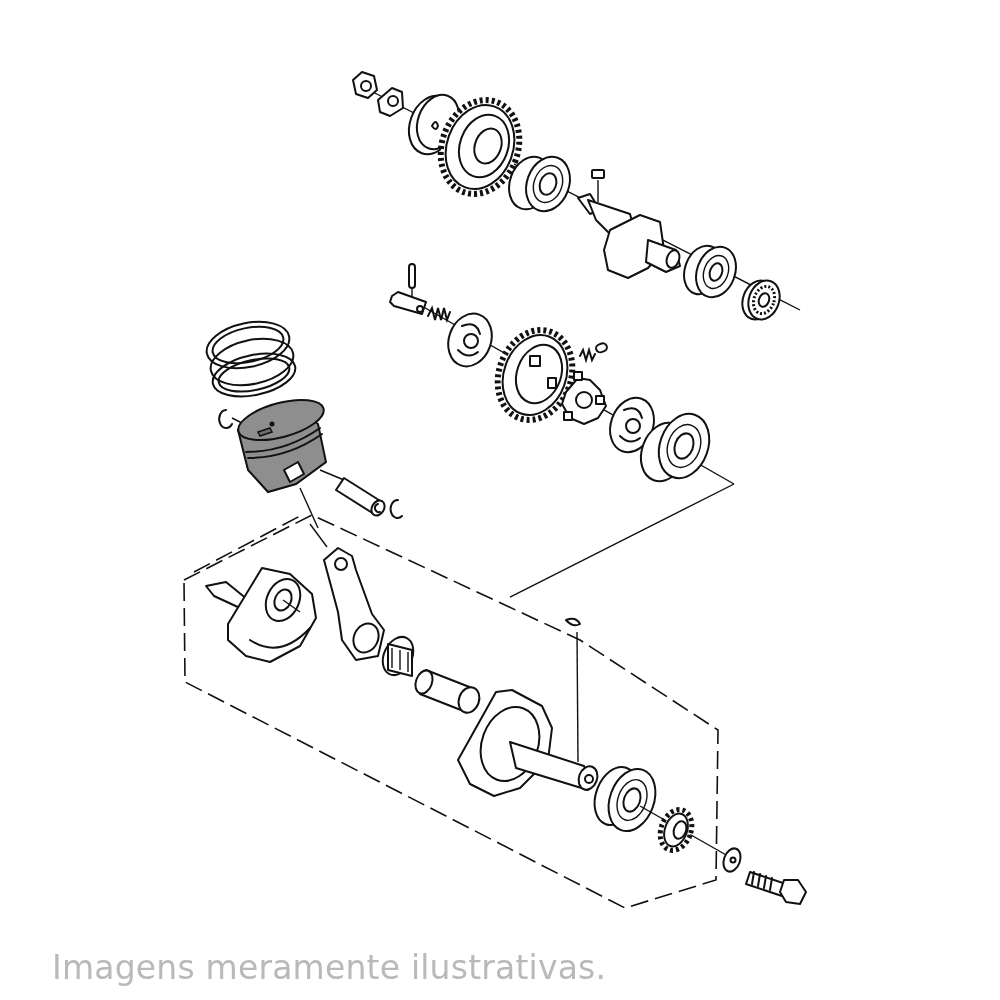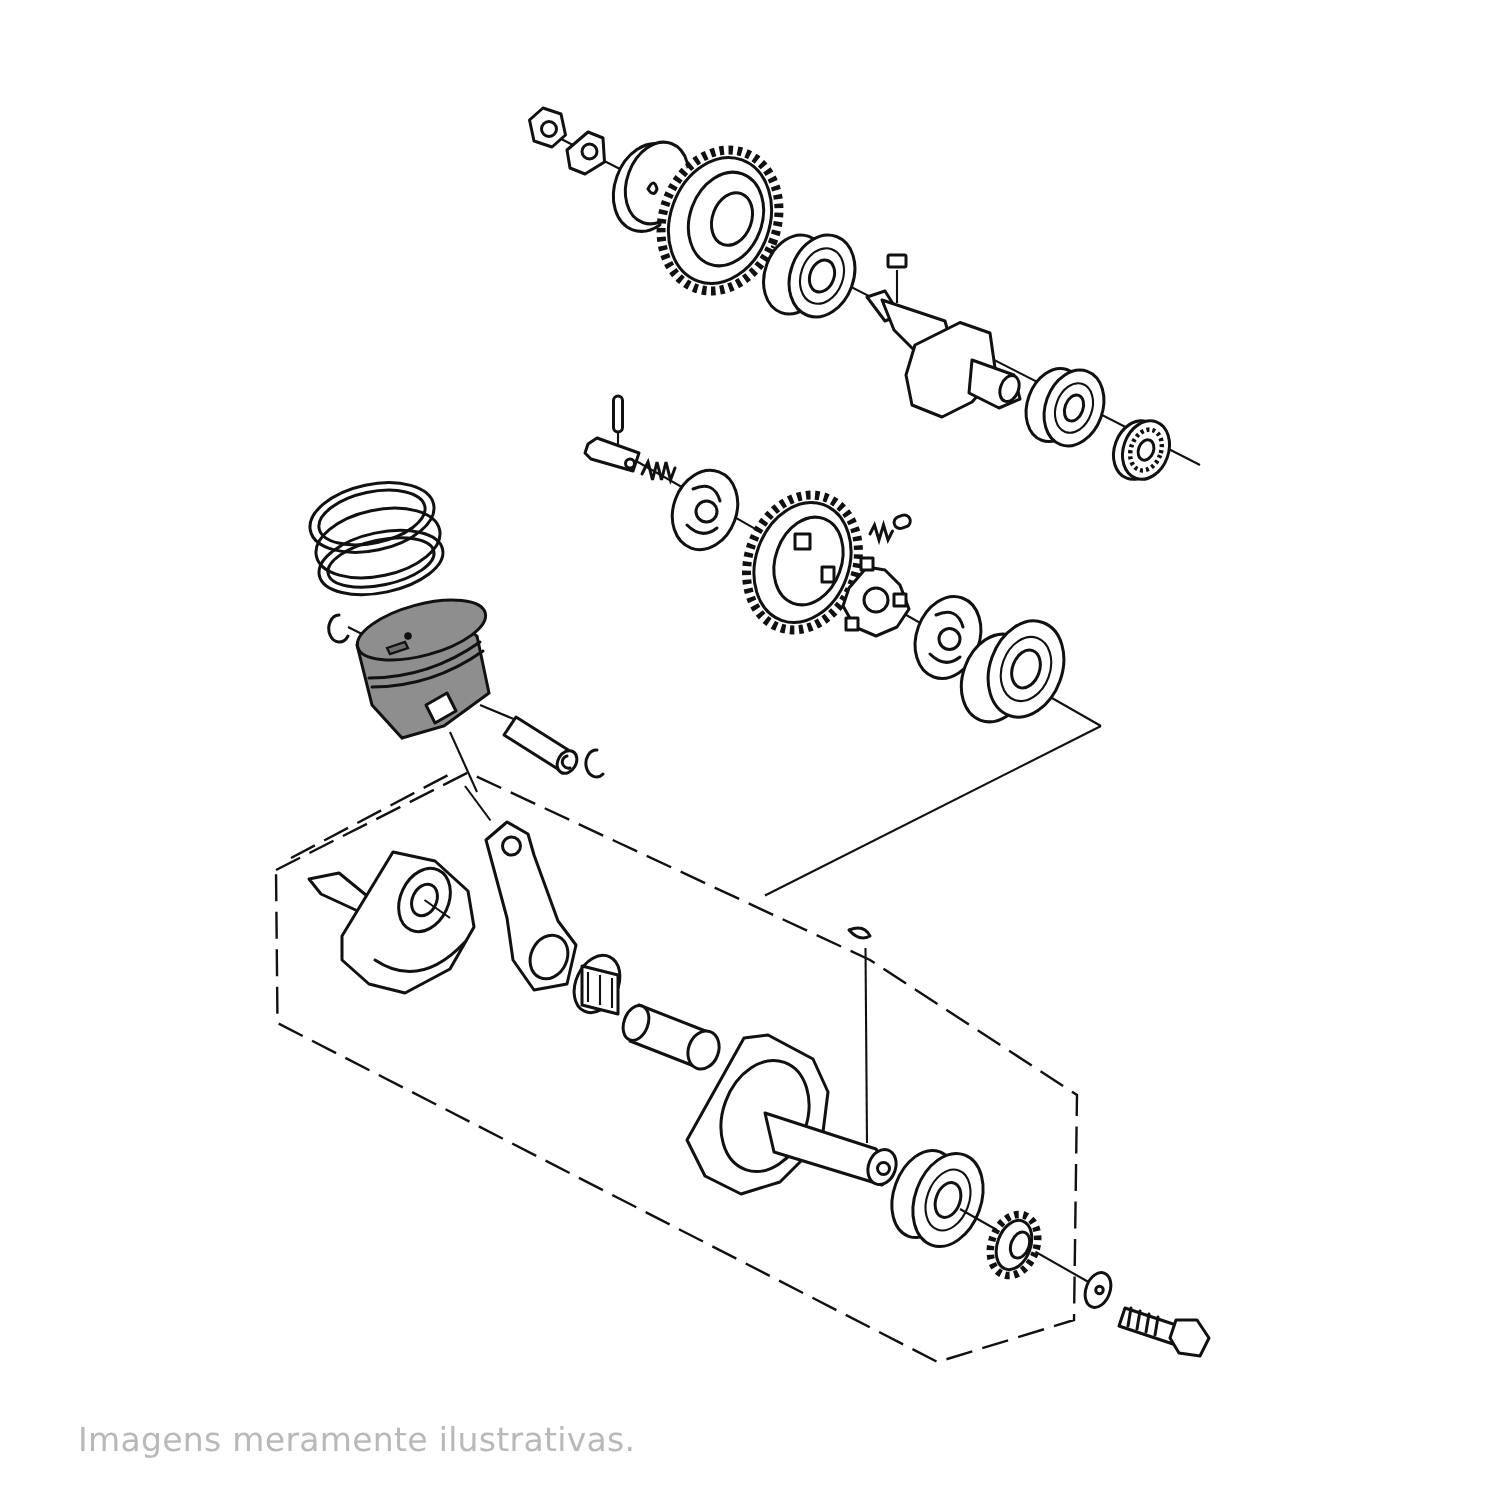--- a/index.html
+++ b/index.html
@@ -1,18 +1,18 @@
 <!DOCTYPE html>
 <html><head>
 <meta charset="utf-8">
 <style>
   html, body { margin: 0; padding: 0; background: #ffffff; }
   body { width: 1000px; height: 1000px; position: relative; overflow: hidden; font-family: "DejaVu Sans", sans-serif; }
   #diagram { position: absolute; left: 0; top: 0; width: 1000px; height: 1000px; }
-  .caption { position: absolute; left: 52px; top: 948px; font-size: 22px; color: #b9b9b9; letter-spacing: 0.2px; font-family: "DejaVu Sans", sans-serif; }
+  .caption { position: absolute; left: 52px; top: 948px; font-size: 33px; color: #b9b9b9; letter-spacing: 0.2px; font-family: "DejaVu Sans", sans-serif; }
   svg .ln { fill: #fff; stroke: #111; stroke-width: 2; stroke-linejoin: round; stroke-linecap: round; }
   svg .nf { fill: none; stroke: #111; stroke-width: 2; stroke-linecap: round; }
   svg .thin { fill: none; stroke: #111; stroke-width: 1.4; }
   svg .dash { fill: none; stroke: #111; stroke-width: 1.6; stroke-dasharray: 18 7; }
   svg .grey { fill: #8e8e8e; stroke: #111; stroke-width: 2; }
   svg .dgrey { fill: #6e6e6e; stroke: #111; stroke-width: 1.5; }
 </style>
 </head>
 <body>
 

